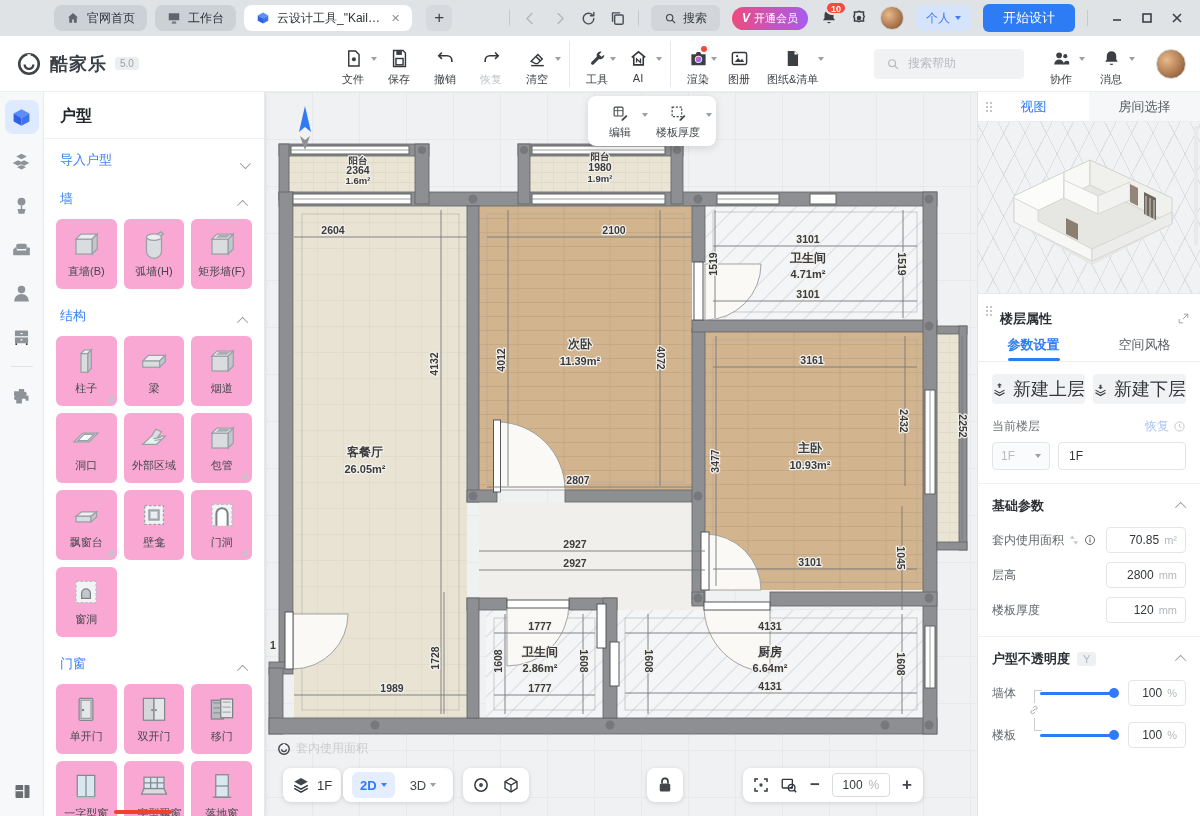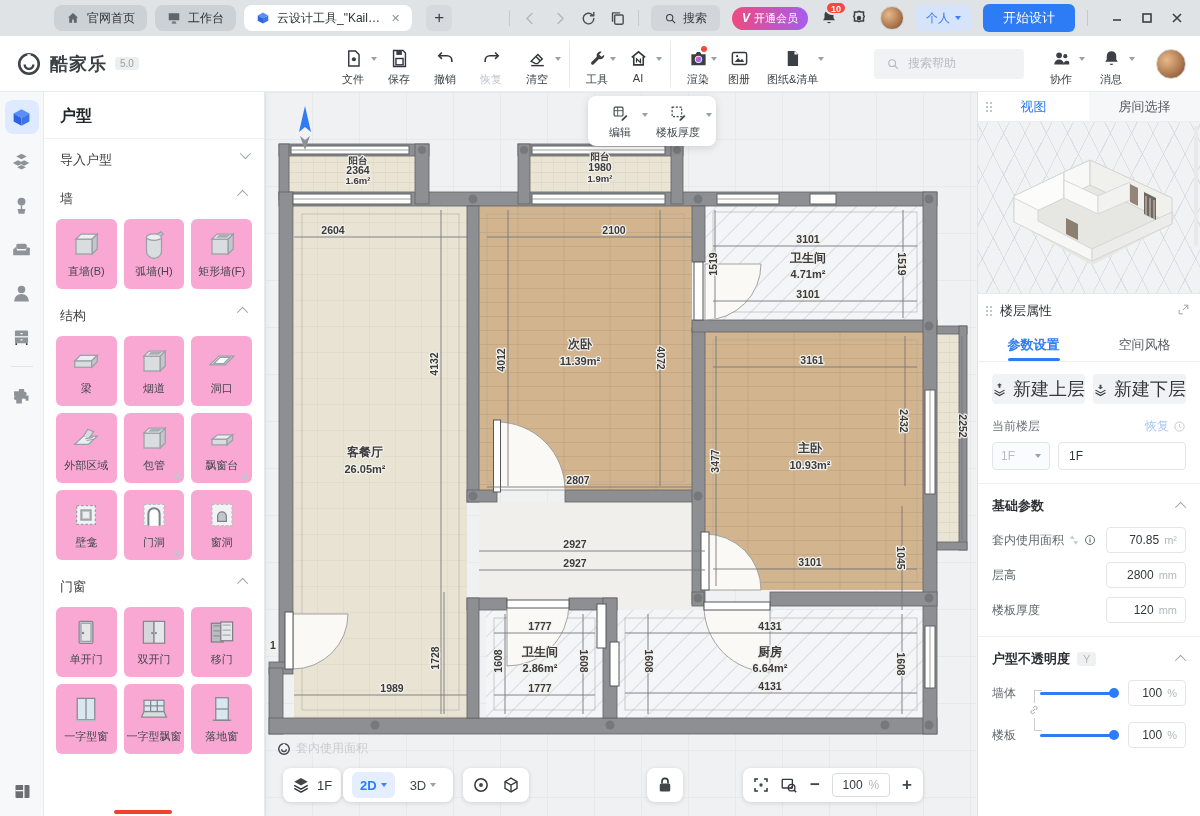--- a/index.html
+++ b/index.html
@@ -51,21 +51,21 @@
 
 #rail{position:absolute;left:0;top:92px;width:44px;height:724px;background:#f7f8f9;border-right:1px solid #ececee;display:flex;flex-direction:column;align-items:center;padding-top:8px;gap:10px}
 .rit{width:34px;height:34px;border-radius:8px;display:flex;align-items:center;justify-content:center;cursor:pointer}
 .rit svg{width:21px;height:21px;fill:#8e939a}
 .rit.on{background:#ddeaff}
 .rail-div{width:22px;height:1px;background:#e2e4e6;margin:2px 0}
 .rit.bottom{position:absolute;bottom:8px;left:5px}
 
 #panel{position:absolute;left:44px;top:92px;width:221px;height:724px;background:#fff;border-right:1px solid #e7e8ea;box-shadow:2px 0 6px rgba(0,0,0,.04);overflow:hidden;z-index:3}
 .p-title{font-size:16px;font-weight:700;color:#22262b;padding:14px 16px 11px;border-bottom:1px solid #f0f1f2}
-.sec-h{display:flex;justify-content:space-between;align-items:flex-start;padding:12px 16px 9px;font-size:13px;color:#404040;cursor:pointer}
+.sec-h{display:flex;justify-content:space-between;align-items:flex-end;padding:12px 16px 9px;font-size:13px;color:#3b82f6;cursor:pointer}
 .chev{width:8px;height:8px;border-left:1.5px solid #9aa0a6;border-top:1.5px solid #9aa0a6;transform:rotate(45deg) translateY(2px)}
 .chev.down{transform:rotate(-135deg) translateY(2px)}
 .grid{display:grid;grid-template-columns:repeat(3,1fr);gap:7px;padding:2px 12px 6px}
 .tile{background:#f9a8d4;border-radius:6px;height:70px;display:flex;flex-direction:column;align-items:center;justify-content:center;gap:5px;position:relative;cursor:pointer}
 .tile svg{width:30px;height:30px}
 .tile-label{font-size:11px;color:#43474c;white-space:nowrap}
 .tri{position:absolute;right:4px;bottom:4px;width:0;height:0;border-left:7px solid transparent;border-bottom:7px solid #c2c6cb}
 .scroll-red{position:absolute;bottom:2px;left:70px;width:58px;height:4px;background:#f0412d;border-radius:2px}
 
 #canvas{position:absolute;left:265px;top:92px;width:712px;height:724px;background-color:#f0f1f2;background-image:linear-gradient(#e7e9ea 1px,transparent 1px),linear-gradient(90deg,#e7e9ea 1px,transparent 1px);background-size:47px 47px;overflow:hidden}
@@ -99,21 +99,21 @@
 .zoominput{width:58px;height:24px;border:1px solid #d9dcdf;border-radius:4px;display:flex;align-items:center;justify-content:center;gap:6px;font-size:12px;color:#33373c;background:#fff}
 .zoominput .pct{color:#b4b8bd}
 .zbtn{font-size:17px;color:#43474c;cursor:pointer;padding:0 2px;font-weight:700}
 
 #rpanel{position:absolute;left:977px;top:92px;width:223px;height:724px;background:#fff;border-left:1px solid #e3e4e6;z-index:3}
 .rp-tabs{height:30px;display:flex;border-bottom:1px solid #ededee;position:relative}
 .rp-tab{flex:1;display:flex;align-items:center;justify-content:center;font-size:13px;color:#565b61;background:#f6f7f8;cursor:pointer}
 .rp-tab.on{background:#fff;color:#2e7bf6}
 .dots{position:absolute;left:7px;top:9px;width:7px;height:12px;background-image:radial-gradient(#c2c5c9 1.1px,transparent 1.2px);background-size:4px 4px;z-index:2}
 .preview{height:172px;background:repeating-linear-gradient(63deg,rgba(205,208,212,.55) 0 1px,transparent 1px 19px),repeating-linear-gradient(-63deg,rgba(205,208,212,.55) 0 1px,transparent 1px 19px),#f1f2f4;position:relative;border-bottom:1px solid #e8e9eb}
-.fp-head{height:34px;display:flex;align-items:center;padding:0 10px 0 22px;gap:6px;font-size:13px;font-weight:400;color:#2b2f34;position:relative}
+.fp-head{height:34px;display:flex;align-items:flex-end;padding:0 10px 0 22px;gap:6px;font-size:13px;font-weight:700;color:#2b2f34;position:relative}
 .fp-head .dots{top:11px}
 .expand{margin-left:auto;cursor:pointer}
 .expand svg{width:13px;height:13px;stroke:#9aa0a6;stroke-width:1.8;fill:none}
 .rp-subtabs{height:34px;display:flex;border-bottom:1px solid #ededee}
 .rp-subtab{flex:1;display:flex;align-items:center;justify-content:center;font-size:13px;color:#565b61;cursor:pointer;position:relative}
 .rp-subtab.on{color:#2e7bf6;font-weight:700}
 .rp-subtab.on::after{content:"";position:absolute;bottom:0;left:50%;transform:translateX(-50%);width:52px;height:3px;background:#2e7bf6;border-radius:2px}
 .rp-body{padding:12px 14px 0}
 .newbtns{display:flex;gap:8px}
 .nbtn{flex:1;height:30px;background:#f1f2f4;border-radius:4px;display:flex;align-items:center;justify-content:center;gap:6px;font-size:18px;color:#33373c;cursor:pointer}
@@ -749,20 +749,27 @@
           <span class="tile-label">矩形墙(F)</span>
 
         </div>
       </div>
     <div class="sec-h">
       <span>结构</span>
         <span class="chev"></span>
     </div>
     <div class="grid">
 
+        <div class="tile">
+          <svg>
+            <use href="#s-column"></use>
+          </svg>
+          <span class="tile-label">柱子</span>
+          <i class="tri"></i>
+        </div>
 
         <div class="tile">
           <svg>
             <use href="#s-beam"></use>
           </svg>
           <span class="tile-label">梁</span>
 
         </div>
 
         <div class="tile">

